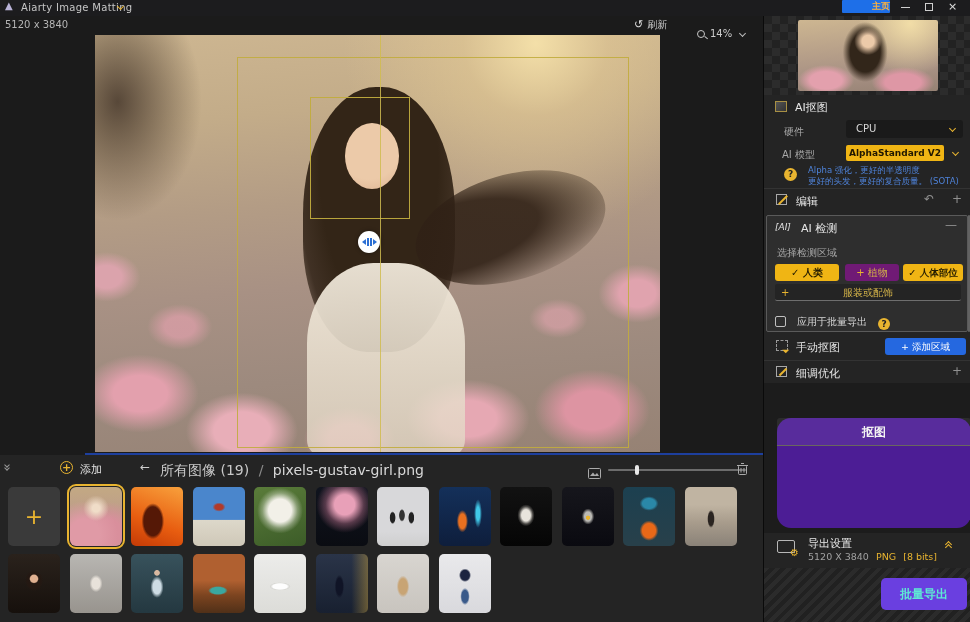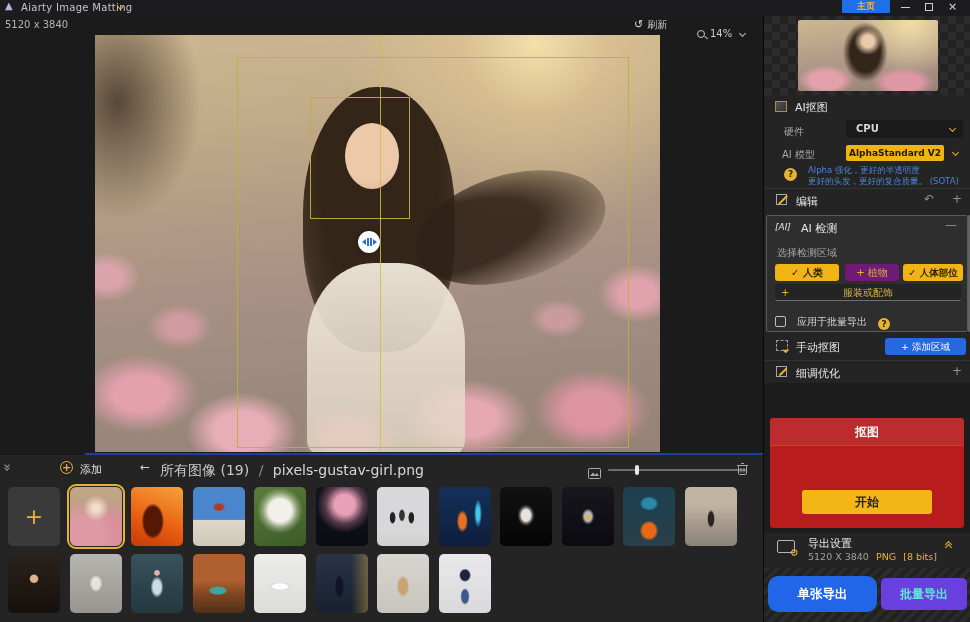--- a/index.html
+++ b/index.html
@@ -8,21 +8,21 @@
          font-family:"DejaVu Sans","Liberation Sans",sans-serif; color:#ddd; }
 
   
   .titlebar { position:absolute; left:0; top:0; width:970px; height:16px; background:#1c1c1e; }
   .logo { position:absolute; left:5px; top:0px; font-size:10px; color:#b9b3d8; }
   .apptitle { position:absolute; left:21px; top:2px; font-size:10px; color:#c6c6c6; letter-spacing:.3px; }
   .chev { display:inline-block; width:5px; height:5px; border-right:1.6px solid currentColor; border-bottom:1.6px solid currentColor; transform:rotate(45deg); }
   .chev.up { transform:rotate(-135deg); }
   .title-chev { position:absolute; left:118px; top:4px; color:#e8b430; }
   .home-btn { position:absolute; left:842px; top:0; width:48px; height:13px; background:#1e6fe8; border-radius:1px;
-              font-size:9px; color:#ffb23e; text-align:center; line-height:13px; font-weight:bold; }
+              font-size:9px; color:#ffb23e; text-align:right; line-height:13px; font-weight:bold; }
   .win-min { position:absolute; left:901px; top:7px; width:9px; height:0; border-top:1.4px solid #cfcfcf; }
   .win-max { position:absolute; left:925px; top:3px; width:8px; height:8px; border:1.3px solid #cfcfcf; }
   .win-close { position:absolute; left:948px; top:0px; font-size:11px; color:#e0e0e0; }
 
   
   .canvas { position:absolute; left:0; top:16px; width:763px; height:439px; background:#1b1b1b; }
   .dims { position:absolute; left:5px; top:3px; font-size:10px; color:#b5b5b5; }
   .refresh { position:absolute; left:634px; top:2px; font-size:10px; color:#cccccc; }
   .refresh .g { font-size:11px; margin-right:4px; color:#ddd; }
   .zoomctrl { position:absolute; left:697px; top:12px; font-size:10px; color:#cccccc; }
@@ -123,21 +123,21 @@
   .det-btn.on { background:#f0b514; color:#241c00; font-weight:bold; }
   .det-btn.off { background:#701a75; color:#d0b048; }
   .det-wide { position:absolute; left:8px; top:68px; width:186px; height:17px; background:#242424; border-radius:2px;
               border-bottom:1px solid #6e6e6e; font-size:10px; color:#d0b048; text-align:center; line-height:17px; }
   .det-wide .pl { position:absolute; left:6px; color:#e8b430; }
   .checkbox { display:inline-block; width:11px; height:11px; border:1.3px solid #c0c0c0; border-radius:2px; vertical-align:-2px; }
 
   .blue-btn { position:absolute; background:#2568e0; border-radius:3px; color:#fff; font-size:9.5px; text-align:center; }
 
   .darkzone { position:absolute; left:0; top:367px; width:207px; height:150px; background:#1c1c1c; }
-  .mat-panel { position:absolute; left:6px; top:402px; width:194px; height:110px; background:#b91c1c; border-radius:3px; }
+  .mat-panel { position:absolute; left:13px; top:402px; width:194px; height:110px; background:#4c1d95; border-radius:14px; }
   .mat-head { height:28px; background:rgba(255,255,255,.07); border-bottom:1px solid #6a675f; border-radius:3px 3px 0 0;
               text-align:center; line-height:28px; font-size:12px; font-weight:bold; color:#f2f2f2; }
   .mat-msg { margin-top:16px; text-align:center; font-size:10.5px; color:#b8b2a6; }
   .start-btn { position:absolute; left:32px; top:72px; width:130px; height:24px; background:#f2b616; border-radius:3px;
                color:#232323; font-size:12px; font-weight:bold; text-align:center; line-height:24px; }
 
   .monitor-ic { display:inline-block; position:relative; width:18px; height:13px; border:1.3px solid #b8b8b8; border-radius:2px; }
   .monitor-ic .gear { position:absolute; right:-5px; bottom:-6px; color:#e8b430; font-size:10px; }
   .dbl-chev { position:absolute; color:#e8b430; }
   .dbl-chev .chev { display:block; width:5px; height:5px; margin-bottom:-2px; }
@@ -251,21 +251,21 @@
       <div class="preview-img"></div>
     </div>
 
     <div class="sec-row" style="top:82px; height:20px;">
       <span class="ic-box" style="position:absolute; left:11px; top:3px; background:linear-gradient(135deg,#555,#333);"></span>
       <span class="sec-title" style="position:absolute; left:31px; top:2px;">AI抠图</span>
     </div>
 
     <div class="sec-row" style="top:104px;">
       <span class="small-label" style="position:absolute; left:20px; top:5px;">硬件</span>
-      <div class="select-box" style="left:82px; top:0; width:117px; height:18px; line-height:18px; padding-left:10px;font-weight:bold;">
+      <div class="select-box" style="left:82px; top:0; width:117px; height:18px; line-height:18px; padding-left:10px;">
         <span>CPU</span>
         <span class="chev"></span>
       </div>
     </div>
 
     <div class="sec-row" style="top:129px;">
       <span class="small-label" style="position:absolute; left:18px; top:3px;">AI 模型</span>
       <div class="model-pill" style="left:82px; top:0; width:98px; height:16px; line-height:16px;">AlphaStandard  V2</div>
       <span class="chev" style="position:absolute; left:189px; top:5px; color:#e8b430;"></span>
     </div>
@@ -315,40 +315,38 @@
 
     <div class="sec-row" style="top:348px; height:20px;">
       <span class="ic-expand" style="position:absolute; left:12px; top:2px;"></span>
       <span class="sec-title" style="position:absolute; left:32px; top:2px;">细调优化</span>
       <span class="gray-ic" style="position:absolute; left:188px; top:0;">+</span>
     </div>
 
     <div class="darkzone">
       <div class="mat-panel" style="top:35px;">
         <div class="mat-head">抠图</div>
-        <div class="start-btn">开始</div>
       </div>
     </div>
 
     <div class="sec-row" style="top:520px;">
       <span class="monitor-ic" style="position:absolute; left:13px; top:4px;">
           <span class="gear">⚙</span>
         </span>
       <span class="sec-title" style="position:absolute; left:44px; top:0;">导出设置</span>
       <span style="position:absolute; left:44px; top:15px; font-size:9.5px; color:#a0a0a0;">
         <span>5120 X 3840</span>
         <span style="color:#e8b430; margin-left:4px;">PNG</span>
         <span style="color:#e8b430; margin-left:4px;">[8 bits]</span>
       </span>
       <span class="dbl-chev" style="left:182px; top:6px;">
           <span class="chev up"></span>
           <span class="chev up"></span>
         </span>
     </div>
 
     <div class="export-zone">
-      <div class="btn-single">单张导出</div>
       <div class="btn-batch">批量导出</div>
     </div>
 
     <div class="scrollthumb"></div>
   </div>
 </div>
 
 </body></html>

